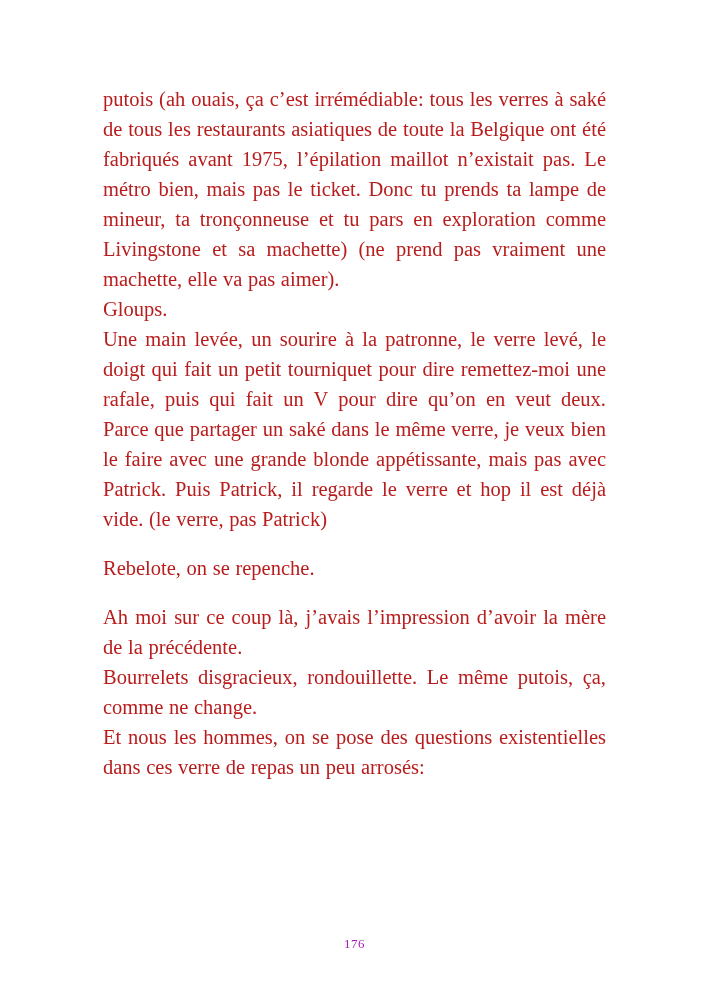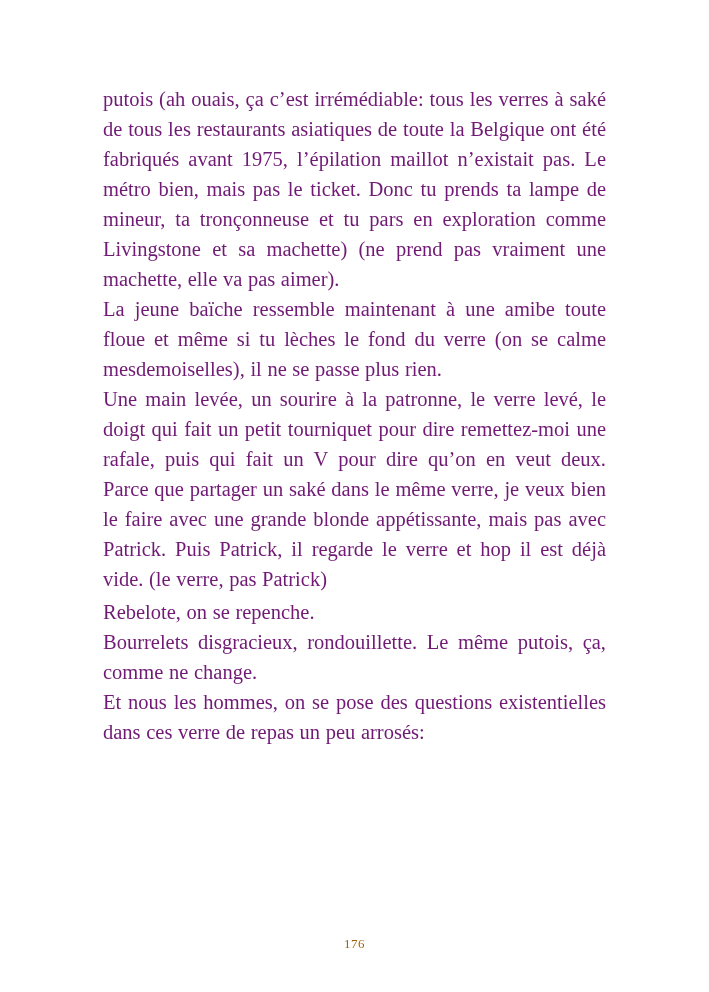--- a/index.html
+++ b/index.html
@@ -13,52 +13,53 @@
     height: 992px;
     background: #ffffff;
     overflow: hidden;
     font-family: "Liberation Serif", "DejaVu Serif", serif;
   }
   .text-block {
     position: absolute;
     left: 103px;
     top: 84px;
     width: 503px;
-    color: #701a75;
+    color: #b91c1c;
   }
   .para {
     margin: 0;
     padding: 0;
     font-size: 20.5px;
     line-height: 30px;
     text-align: justify;
     text-justify: inter-word;
     word-spacing: 0.5px;
   }
   .para.gap-before {
-    margin-top: 3px;
+    margin-top: 19px;
   }
   .page-number {
     position: absolute;
     left: 0;
     top: 936px;
     width: 709px;
     text-align: center;
     font-size: 13px;
     line-height: 16px;
-    color: #a16207;
+    color: #a21caf;
     letter-spacing: 0.5px;
   }
 </style>
 </head>
 <body>
 
 <div class="page">
   <div class="text-block">
     <p class="para">putois (ah ouais, ça c’est irrémédiable: tous les verres à saké de tous les restaurants asiatiques de toute la Belgique ont été fabriqués avant 1975, l’épilation maillot n’existait pas. Le métro bien, mais pas le ticket. Donc tu prends ta lampe de mineur, ta tronçonneuse et tu pars en exploration comme Livingstone et sa machette) (ne prend pas vraiment une machette, elle va pas aimer).</p>
-    <p class="para">La jeune baïche ressemble maintenant à une amibe toute floue et même si tu lèches le fond du verre (on se calme mesdemoiselles), il ne se passe plus rien.</p>
+    <p class="para">Gloups.</p>
     <p class="para">Une main levée, un sourire à la patronne, le verre levé, le doigt qui fait un petit tourniquet pour dire remettez-moi une rafale, puis qui fait un V pour dire qu’on en veut deux. Parce que partager un saké dans le même verre, je veux bien le faire avec une grande blonde appétissante, mais pas avec Patrick. Puis Patrick, il regarde le verre et hop il est déjà vide. (le verre, pas Patrick)</p>
     <p class="para gap-before">Rebelote, on se repenche.</p>
+    <p class="para gap-before">Ah moi sur ce coup là, j’avais l’impression d’avoir la mère de la précédente.</p>
     <p class="para">Bourrelets disgracieux, rondouillette. Le même putois, ça, comme ne change.</p>
     <p class="para">Et nous les hommes, on se pose des questions existentielles dans ces verre de repas un peu arrosés:</p>
   </div>
   <div class="page-number">176</div>
 </div>
 
 </body></html>

